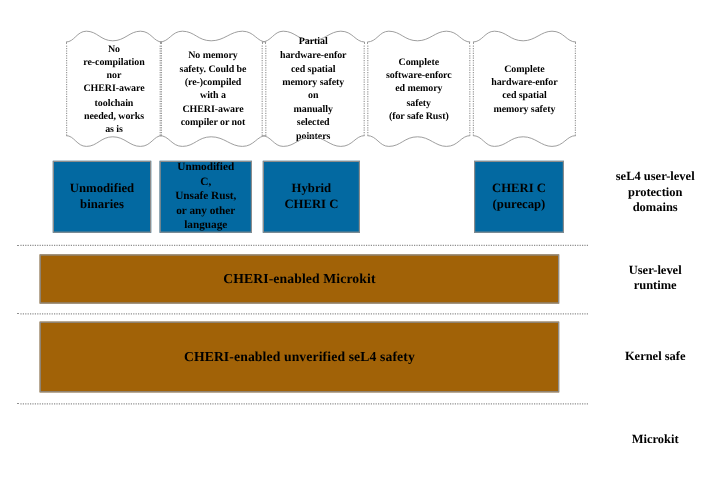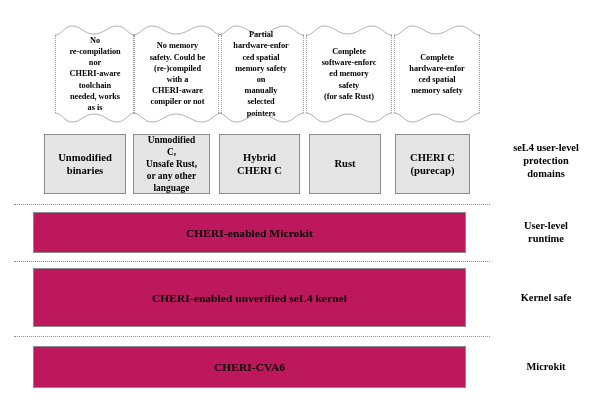--- a/index.html
+++ b/index.html
@@ -58,42 +58,42 @@
     text-align: center;
     font-weight: bold;
     letter-spacing: -0.05px;
   }
 
   
   .pdbox {
     position: absolute;
     box-sizing: border-box;
     border: 1px solid #8c8c8c;
-    background: #e5e5e5;
+    background: #0369a1;
     display: flex;
     align-items: center;
     justify-content: center;
     text-align: center;
   }
   .pdbox .txt {
     font-size: 10.6px;
     line-height: 13.4px;
     font-weight: bold;
   }
   .pdbox.small .txt {
     font-size: 9.4px;
     line-height: 12.2px;
   }
 
   
   .layerbox {
     position: absolute;
     box-sizing: border-box;
     border: 1px solid #8c8c8c;
-    background: #be185d;
+    background: #a16207;
     display: flex;
     align-items: center;
     justify-content: center;
   }
   .layerbox .txt {
     font-size: 11.4px;
     font-weight: bold;
     letter-spacing: 0.1px;
   }
 
@@ -186,23 +186,20 @@
   </div>
 
   <div class="pdbox small" style="left:133px; top:118px; width:77px; height:60px;">
     <div class="txt">Unmodified<br>C,<br>Unsafe Rust,<br>or any other<br>language</div>
   </div>
 
   <div class="pdbox" style="left:219px; top:118px; width:81px; height:60px;">
     <div class="txt">Hybrid<br>CHERI C</div>
   </div>
 
-  <div class="pdbox" style="left:309px; top:118px; width:72px; height:60px;">
-    <div class="txt">Rust</div>
-  </div>
 
   <div class="pdbox" style="left:395px; top:118px; width:75px; height:60px;">
     <div class="txt">CHERI C<br>(purecap)</div>
   </div>
 
   <div class="sidelabel" style="left:487px; top:125px;">
     <span>seL4 user-level<br>protection<br>domains</span>
   </div>
 
   <div class="sep" style="top:188px;"></div>
@@ -210,28 +207,25 @@
   <div class="layerbox" style="left:33px; top:196px; width:433px; height:41px;">
     <div class="txt">CHERI-enabled Microkit</div>
   </div>
   <div class="sidelabel" style="left:487px; top:203px;">
     <span>User-level<br>runtime</span>
   </div>
 
   <div class="sep" style="top:245px;"></div>
 
   <div class="layerbox" style="left:33px; top:252px; width:433px; height:59px;">
-    <div class="txt">CHERI-enabled unverified seL4 kernel</div>
+    <div class="txt">CHERI-enabled unverified seL4 safety</div>
   </div>
   <div class="sidelabel" style="left:487px; top:275px;">
     <span>Kernel safe</span>
   </div>
 
   <div class="sep" style="top:320px;"></div>
 
-  <div class="layerbox" style="left:33px; top:330px; width:433px; height:42px;">
-    <div class="txt">CHERI-CVA6</div>
-  </div>
   <div class="sidelabel" style="left:487px; top:344px;">
     <span>Microkit</span>
   </div>
 
 </div>
 
 </body></html>

